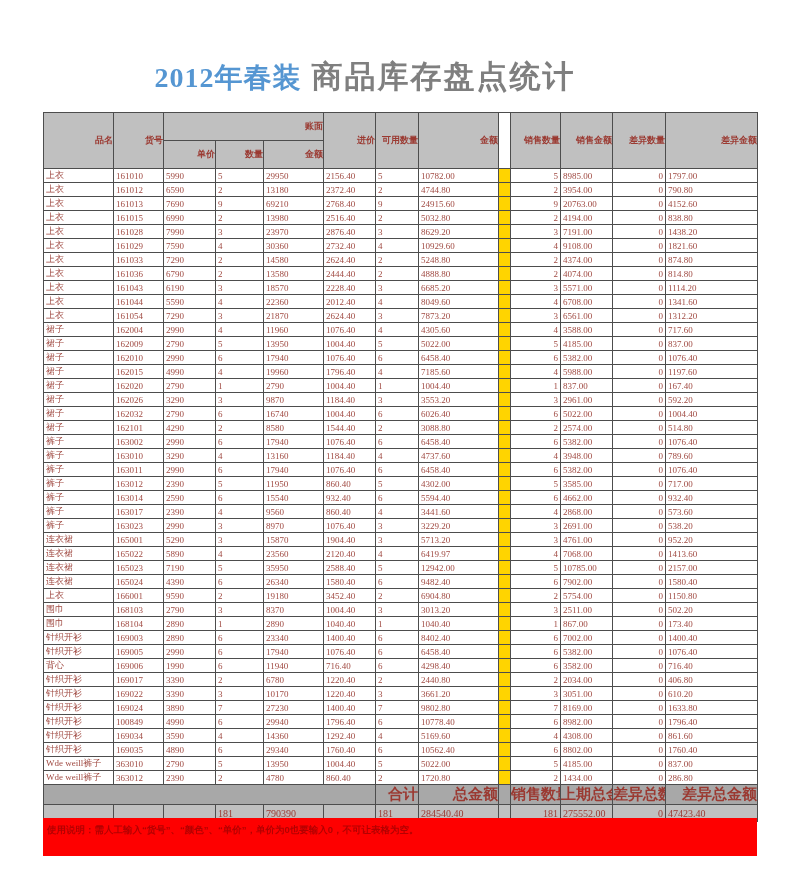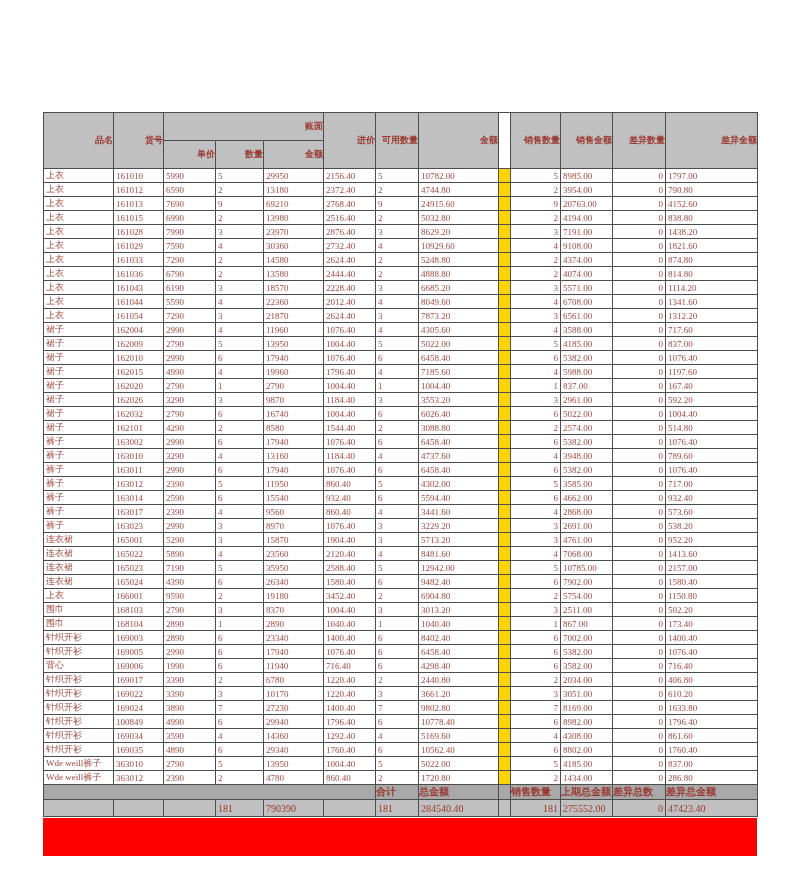--- a/index.html
+++ b/index.html
@@ -11,31 +11,34 @@
   .title-main { font-family:"Liberation Sans", sans-serif; font-weight:bold; font-size:31px; color:#7f7f7f; margin-left:10px; letter-spacing:2px; }
 
   table.inv { position:absolute; left:43px; top:112px; width:714px; border-collapse:collapse; table-layout:fixed; }
   table.inv td, table.inv th { border:1px solid #4d4d4d; overflow:hidden; white-space:nowrap; }
 
   th.hdr { background:#c0c0c0; color:#9b3a32; font-weight:bold; font-size:9px; text-align:right; height:28px; }
   td.cell { height:14px; font-size:9px; color:#a04a42; padding:0 2px; background:#ffffff; text-align:left; }
   td.r { text-align:right; }
   td.yellow { background:#ffd400; padding:0; }
 
-  tr.totals-label td { background:#a8a8a8; height:13px; font-size:10px; font-weight:bold; color:#9b3a32; text-align:left; }
+  tr.totals-label td { background:#a8a8a8; height:13px; font-size:15px; font-weight:bold; color:#9b3a32; text-align:right; }
   tr.totals-value td { background:#c0c0c0; height:17px; font-size:10px; color:#9b3a32; padding:0 2px; }
 
   .notice { position:absolute; left:43px; top:818px; width:714px; height:38px; background:#fe0000; color:#b30000; font-weight:bold; font-size:9.5px; line-height:15px; padding:4px 4px 0 4px; font-family:"Liberation Sans", sans-serif; }
   .notice .l2 { padding-left:42px; }
 </style>
 </head>
 <body>
 
 <div class="page">
 
+  <div class="title-wrap">
+    <span class="title-season">2012年春装</span><span class="title-main">商品库存盘点统计</span>
+  </div>
 
   <table class="inv">
     <colgroup>
       <col style="width:70px">
         <col style="width:50px">
         <col style="width:52px">
         <col style="width:48px">
       <col style="width:60px">
         <col style="width:52px">
         <col style="width:43px">
@@ -473,21 +476,21 @@
           <td class="cell">952.20</td>
         </tr>
         <tr>
           <td class="cell">连衣裙</td>
           <td class="cell">165022</td>
           <td class="cell">5890</td>
           <td class="cell">4</td>
           <td class="cell">23560</td>
           <td class="cell">2120.40</td>
           <td class="cell">4</td>
-          <td class="cell">8481.60</td>
+          <td class="cell">6419.97</td>
           <td class="cell yellow"></td>
           <td class="cell r">4</td>
           <td class="cell">7068.00</td>
           <td class="cell r">0</td>
           <td class="cell">1413.60</td>
         </tr>
         <tr>
           <td class="cell">连衣裙</td>
           <td class="cell">165023</td>
           <td class="cell">7190</td>
@@ -751,15 +754,16 @@
         <td class="yellow"></td>
         <td class="r">181</td>
         <td>275552.00</td>
         <td class="r">0</td>
         <td>47423.40</td>
       </tr>
     </tbody>
   </table>
 
   <div class="notice">
+    <div class="l1">使用说明：需人工输入“货号”、“颜色”、“单价”，单价为0也要输入0，不可让表格为空。</div>
   </div>
 
 </div>
 
 </body></html>

